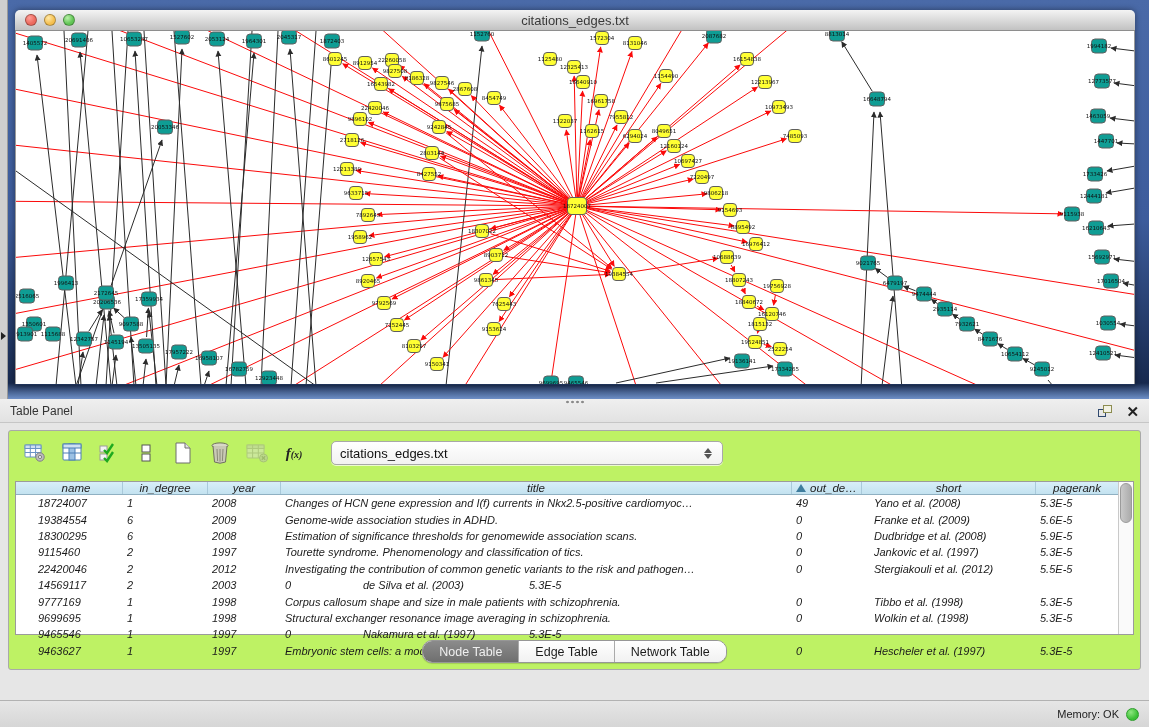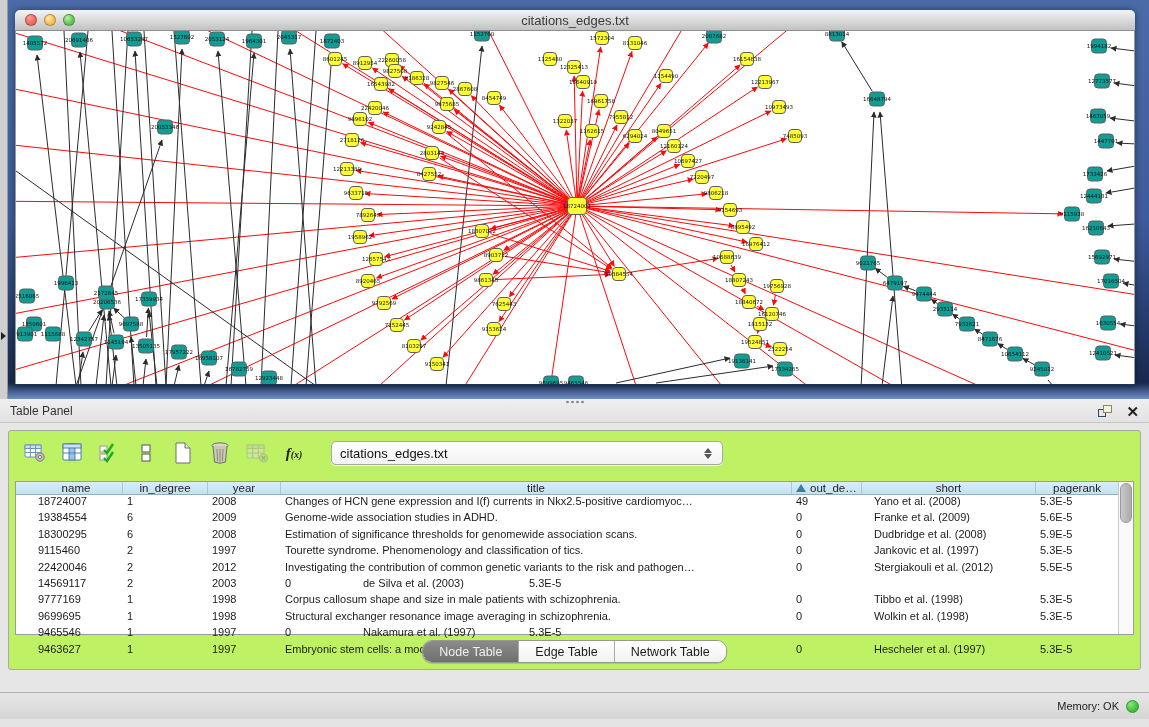--- a/index.html
+++ b/index.html
@@ -52,21 +52,21 @@
   .combo-text { font-size:13px; color:#111; flex:1; }
   .combo-stepper { display:flex; flex-direction:column; gap:1px; margin-right:2px; }
   .combo-stepper i { width:0; height:0; border-left:4px solid transparent; border-right:4px solid transparent; display:block; }
   .combo-stepper .up { border-bottom:5px solid #555; }
   .combo-stepper .down { border-top:5px solid #555; }
 
   .grid { position:absolute; left:6px; right:6px; top:50px; bottom:34px; background:#fff; border:1px solid #9b9b9b; display:flex; flex-direction:column; }
   .grid-scroll { position:absolute; top:0; bottom:0; right:0; width:15px; background:#fafafa; border-left:1px solid #c9c9c9; }
   .grid-thumb { position:absolute; top:1px; left:1px; width:12px; height:40px; border-radius:7px;
     background:linear-gradient(90deg,#c9c9c9,#ababab); border:1px solid #9b9b9b; }
-  .hrow, .drow { display:flex; align-items:flex-start; }
+  .hrow, .drow { display:flex; align-items:center;font-style:italic; }
   .hrow { height:21px; background:linear-gradient(180deg,#d8eef8,#c3e2f0); border-bottom:1px solid #8fb0c2; margin-right:15px; }
   .drow { height:16.4px; margin-right:15px; }
   .cell { font-size:11px; color:#1b1b1b; white-space:nowrap; overflow:hidden; display:flex; align-items:center; padding:0 4px; }
   .hcell { justify-content:center; border-right:1px solid #a9c9da; font-size:11.5px; color:#222; }
   .gut { width:14px; background:#e8e8e8; border-right:1px solid #bdbdbd; padding:0; }
   .hrow .gut { background:#d9d9d9; border-right:1px solid #a9a9a9; }
   .c-name { width:93px; }
   .c-ind  { width:85px; }
   .c-year { width:73px; }
   .c-title{ flex:1; }
@@ -80,21 +80,21 @@
 
   .tabs-row { position:absolute; left:0; right:0; bottom:6px; display:flex; justify-content:center; }
   .seg-group { display:flex; border:1px solid #979797; border-radius:10px; overflow:hidden; background:#fdfdfd;
     box-shadow:0 1px 1px rgba(0,0,0,.15); }
   .seg { height:21px; padding:0 16px; display:flex; align-items:center; font-size:12.5px; color:#1c1c1c;
     border-right:1px solid #aaa; background:linear-gradient(180deg,#ffffff,#f1f1f1); }
   .seg:last-child { border-right:none; }
   .seg.selected { background:linear-gradient(180deg,#8b8b8b,#6f6f6f); color:#efefef; }
 
   
-  .status-bar { position:absolute; left:0; bottom:8px; width:1149px; height:27px;
+  .status-bar { position:absolute; left:0; bottom:0; width:1149px; height:27px;
     background:linear-gradient(180deg,#e6e6e6,#d6d6d6); border-top:1px solid #b2b2b2;
     display:flex; align-items:center; justify-content:flex-end; padding:0 10px; gap:7px; }
   .mem-label { font-size:11px; color:#222; }
   .mem-dot { width:13px; height:13px; border-radius:50%; background:radial-gradient(circle at 35% 30%, #8ee67f, #3bbf35 65%); border:1px solid #2c9e2a; }
 </style>
 </head>
 <body>
 
 <div class="net-area">
   <div class="left-strip">

